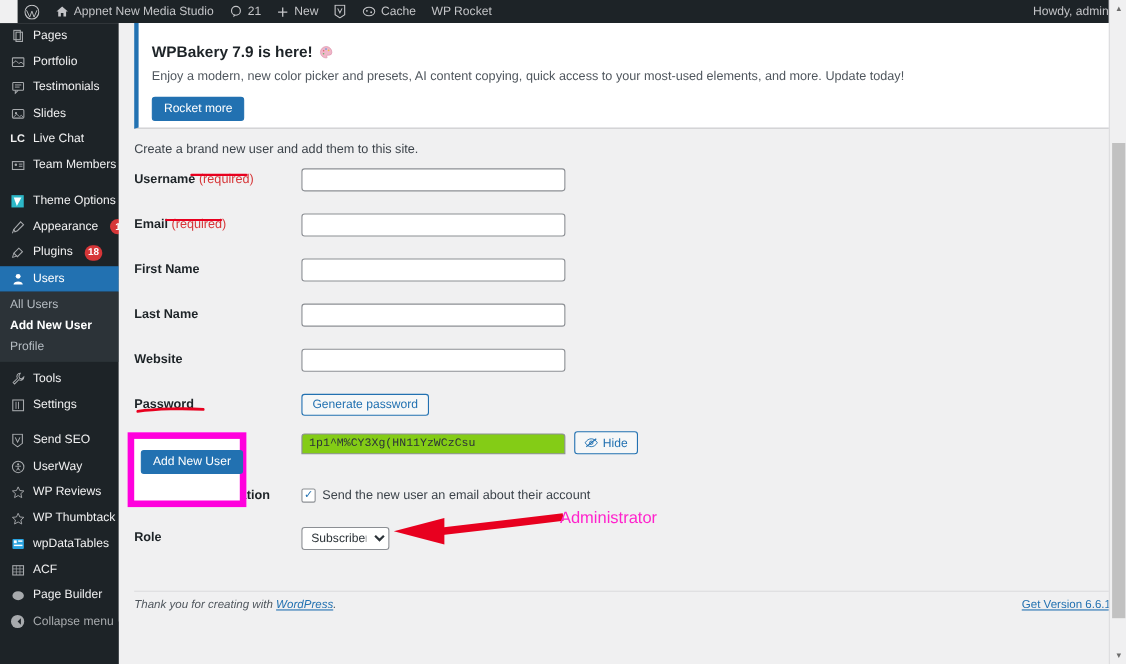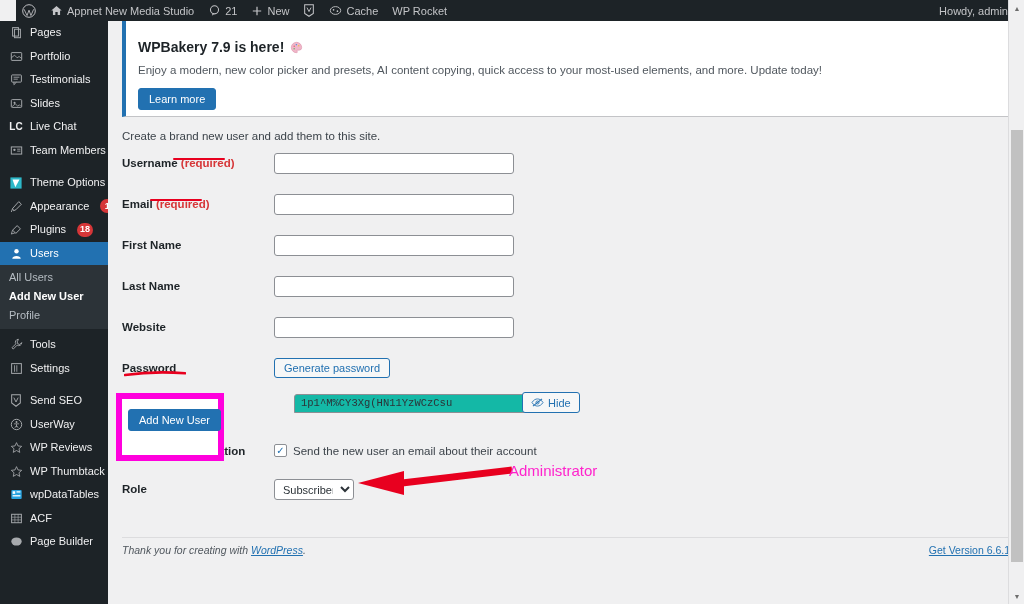--- a/index.html
+++ b/index.html
@@ -120,41 +120,41 @@
   }
 
   
   .form { position: absolute; left: 14px; top: 132px; width: 880px; }
   .row { display: flex; align-items: flex-start; margin-bottom: 0; position: relative; }
   .row-label {
     width: 152px; flex: 0 0 152px;
     font-size: 11.5px; font-weight: bold; color: #1d2327;
     padding-top: 4px;
   }
-  .req { color: #d63638; font-weight: bold; }
+  .req { color: #d63638; font-weight: normal; }
   .row-field { flex: 1 1 auto; }
   .txt {
     width: 240px; height: 21px;
     border: 1px solid #8c8f94; border-radius: 3px;
     background: #fff; font-size: 11px; padding: 0 6px;
     color: #2c3338; font-family: "Liberation Sans", sans-serif;
   }
   .row-gap { height: 20px; }
 
   .gen-btn {
     display: inline-block; background: #f6f7f7; border: 1px solid #2271b1;
     color: #2271b1; border-radius: 3px; padding: 3px 9px; font-size: 11px;
   }
   .pw-wrap { display: flex; align-items: flex-start; gap: 8px; margin-top: 14px; }
   .pw-col { width: 240px; }
   .pw-input {
     width: 240px; height: 19px;
     border: 1px solid #8c8f94; border-radius: 3px 3px 0 0;
-    background: #14b8a6; font-size: 10.5px; padding: 0 6px;
-    font-family: "Liberation Mono", monospace; color: #2c3338; margin-left: 20px;
+    background: #84cc16; font-size: 10.5px; padding: 0 6px;
+    font-family: "Liberation Mono", monospace; color: #2c3338;
   }
   .pw-strength {
     width: 240px; height: 17px;
     background: #b8e6bf; border: 1px solid #b8e6bf; border-top: none;
     border-radius: 0 0 3px 3px;
     display: flex; align-items: center; justify-content: center;
     font-size: 10.5px; font-weight: bold; color: #1d2327;
   }
   .hide-btn {
     display: inline-flex; align-items: center; gap: 4px;
@@ -487,39 +487,45 @@
 
     <div class="menu-item">
       <span class="mi-ico">
         <svg class="ico-svg" width="13" height="13" viewBox="0 0 20 20">
             <ellipse cx="10" cy="10" rx="8" ry="6.3" fill="#a7aaad"></ellipse>
           </svg>
       </span>
       <span class="mi-label">Page Builder</span>
     </div>
 
+    <div class="menu-item">
+      <span class="mi-ico">
+        <span class="collapse-ico"></span>
+      </span>
+      <span class="mi-label" style="color:#a7aaad;">Collapse menu</span>
+    </div>
   </div>
 
   <div class="content">
 
     <div class="notice">
       <div class="notice-title">
         <span>WPBakery 7.9 is here!</span>
         <span class="palette-ico">
           <svg class="ico-svg" width="13" height="13" viewBox="0 0 20 20">
             <path d="M10 2 a8 8 0 0 0 0 16 c1.6 0 1.8-1.2 1.1-1.9 -0.8-0.8-0.3-2 0.9-2 H14 a4 4 0 0 0 4-4 C18 5.4 14.4 2 10 2 Z" fill="#f0b6c8" stroke="#d98aa5" stroke-width="0.8"></path>
             <circle cx="6.5" cy="8" r="1.1" fill="#e05a6e"></circle>
               <circle cx="9.8" cy="5.6" r="1.1" fill="#4a90d9"></circle>
               <circle cx="13.4" cy="7.4" r="1.1" fill="#f0c040"></circle>
               <circle cx="6.4" cy="12" r="1.1" fill="#63b563"></circle>
           </svg>
         </span>
       </div>
       <div class="notice-text">Enjoy a modern, new color picker and presets, AI content copying, quick access to your most-used elements, and more. Update today!</div>
-      <span class="learn-btn">Learn more</span>
+      <span class="learn-btn">Rocket more</span>
     </div>
 
     <div class="intro">Create a brand new user and add them to this site.</div>
 
     <div class="form">
 
       <div class="row">
         <div class="row-label">
           <span>Username</span>
           <span class="req">(required)</span>

